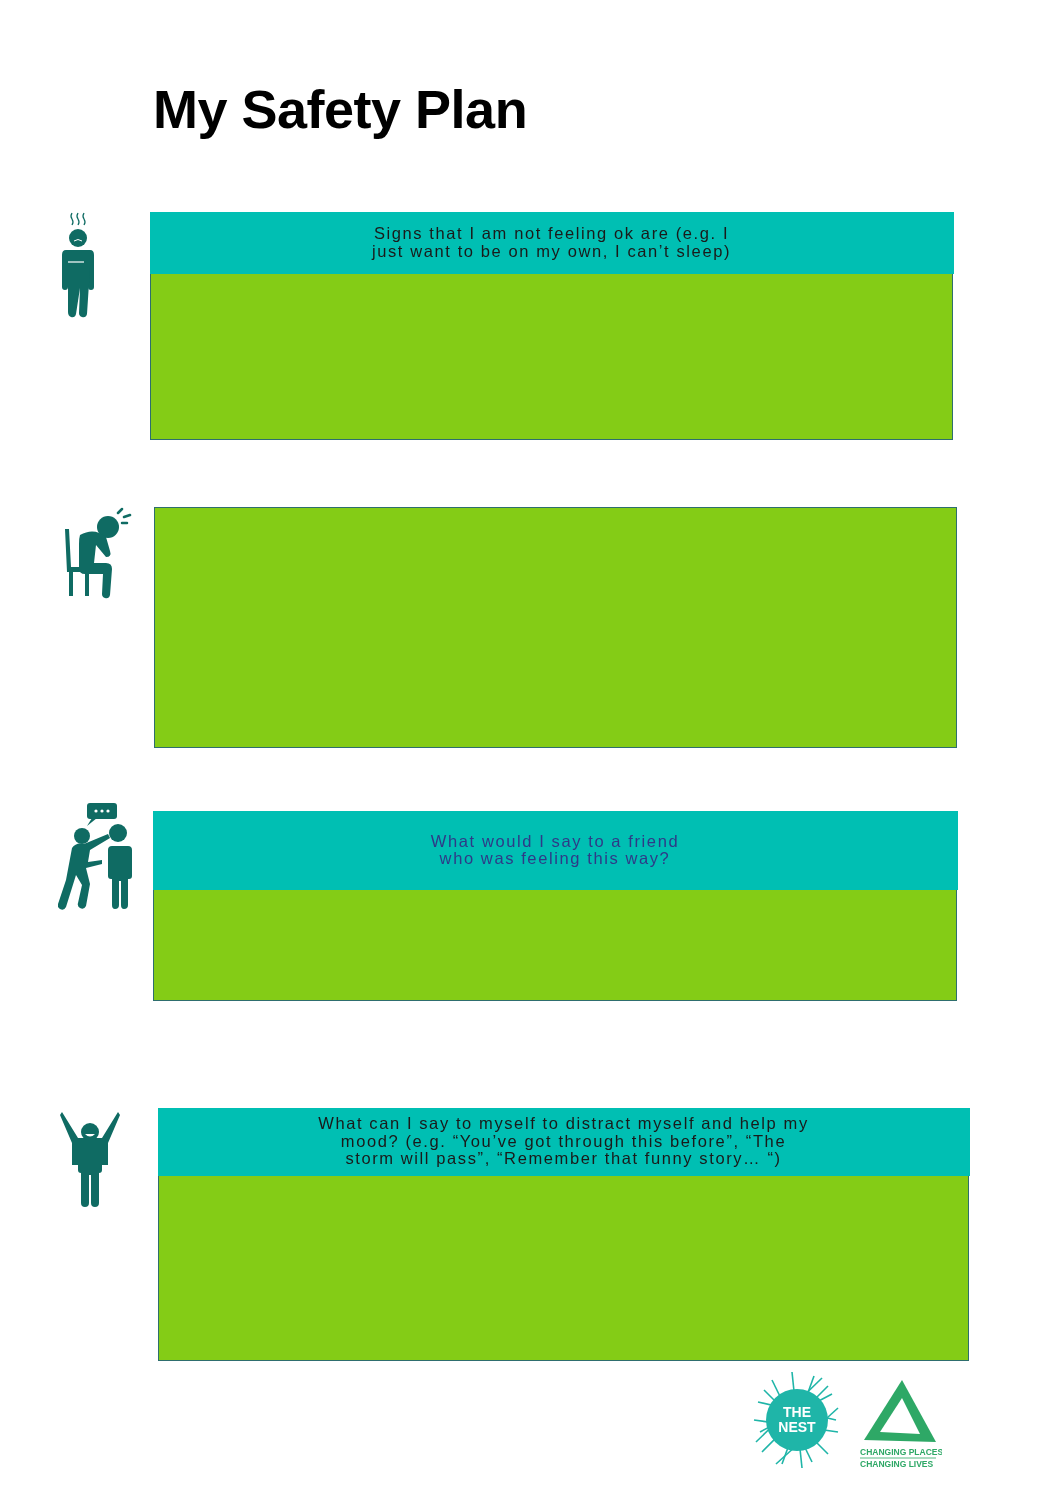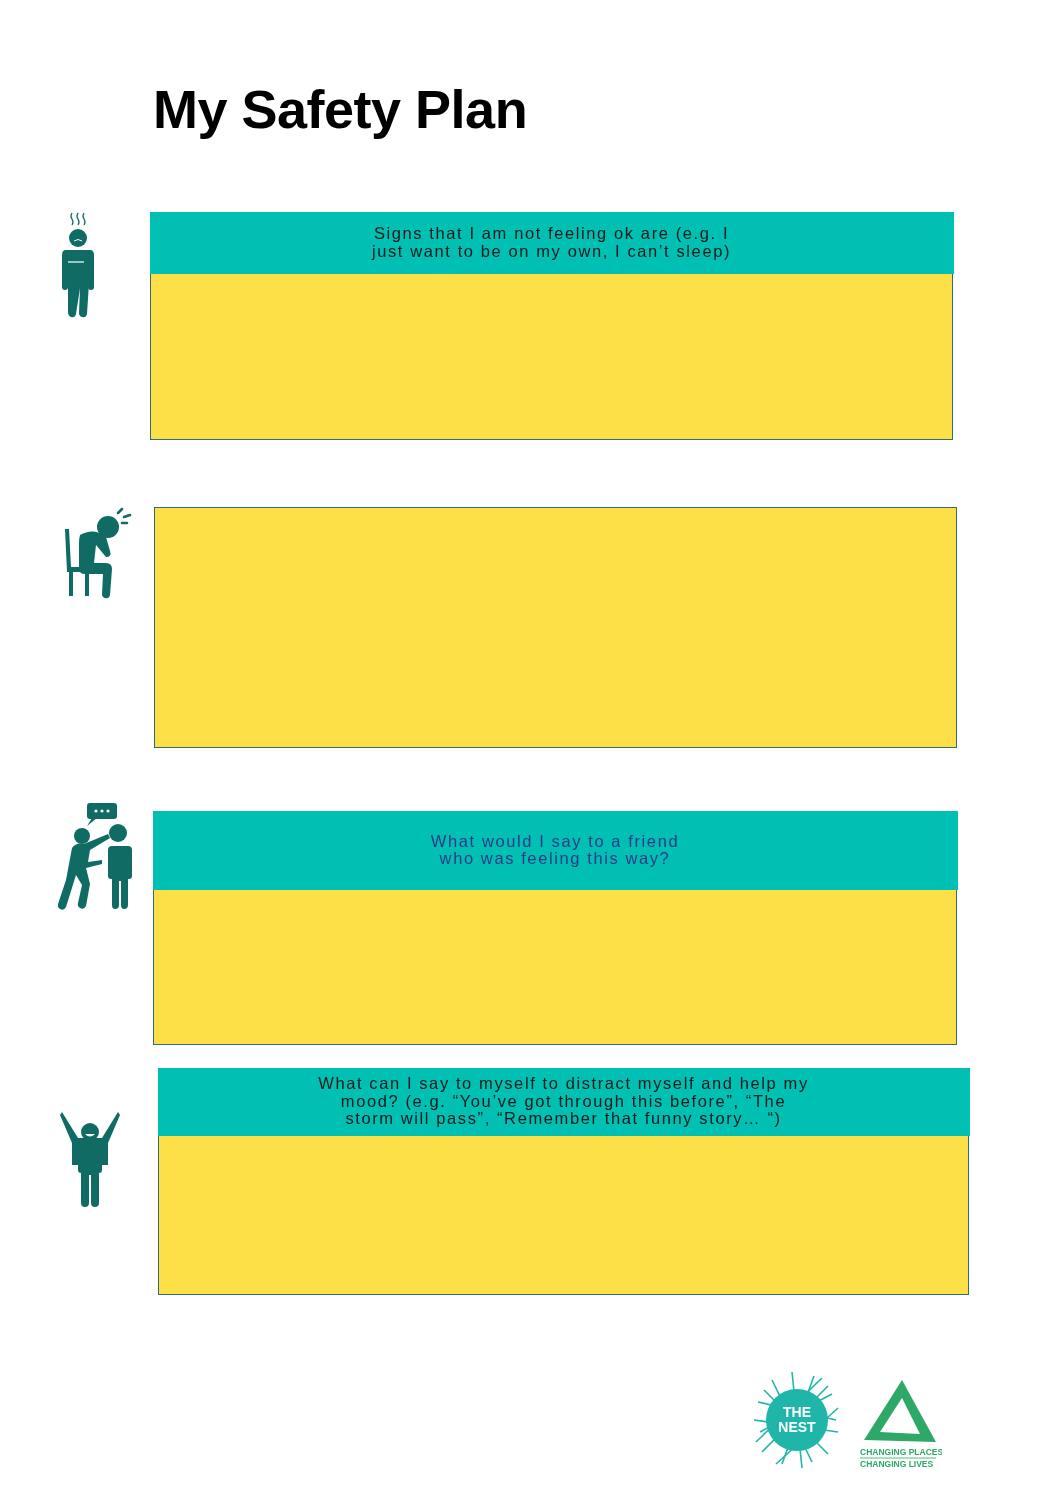--- a/index.html
+++ b/index.html
@@ -1,20 +1,20 @@
 <!DOCTYPE html>
 <html><head>
 <meta charset="utf-8">
 <style>
   html, body { margin: 0; padding: 0; background: #ffffff; }
   body { width: 1059px; height: 1497px; position: relative; overflow: hidden; font-family: "Liberation Sans", "DejaVu Sans", sans-serif; }
   .title { position: absolute; left: 153px; top: 78px; font-size: 54px; font-weight: bold; color: #000; letter-spacing: -0.5px; margin: 0; }
   .icon { position: absolute; }
   .icon svg { display: block; }
-  .box { position: absolute; border: 1.5px solid #2e6e6e; box-sizing: border-box; background: #fde047; }
+  .box { position: absolute; border: 1.5px solid #2e6e6e; box-sizing: border-box; background: #84cc16; }
   .box-header { position: absolute; left: -1.5px; top: -1.5px; right: -1.5px; background: #00bfb3; display: flex; align-items: center; justify-content: center; text-align: center; }
   .box-header span { font-size: 16.5px; letter-spacing: 1.6px; line-height: 17.5px; color: #1a1a1a; white-space: pre-line; }
   .box-header span.purple { color: #2e3a87; }
   .box-body { position: absolute; left: 0; right: 0; bottom: 0; }
   .logos { position: absolute; left: 752px; top: 1372px; width: 190px; height: 100px; }
   .nest-text { font-family: "Liberation Sans", sans-serif; font-weight: bold; fill: #fff; font-size: 14px; }
   .gw-small { font-family: "Liberation Sans", sans-serif; font-size: 8.5px; fill: #2ea866; font-weight: bold; }
 </style>
 </head>
 <body>
@@ -61,37 +61,37 @@
     <path d="M34 18 l-5 8 l10 -8z" fill="#0f6b63"></path>
     <circle cx="38" cy="11" r="1.6" fill="#fff"></circle>
       <circle cx="44" cy="11" r="1.6" fill="#fff"></circle>
       <circle cx="50" cy="11" r="1.6" fill="#fff"></circle>
     <circle cx="24" cy="36" r="8" fill="#0f6b63"></circle>
     <circle cx="60" cy="33" r="9" fill="#0f6b63"></circle>
     <path d="M14 48 q4 -6 12 -4 l24 -10 l2 4 l-20 12 l-2 12 l14 -2 l0 4 l-16 4 l4 16 l-4 22 q-2 4 -6 2 q-3 -2 -2 -5 l4 -18 l-6 -10 l-10 32 q-2 4 -6 2 q-3 -2 -2 -5 l8 -24z" fill="#0f6b63"></path>
     <path d="M50 46 h20 q4 0 4 4 v26 q0 3 -3 3 h-1 v26 q0 4 -4 4 q-3 0 -3 -4 v-24 h-2 v24 q0 4 -4 4 q-3 0 -3 -4 v-26 h-1 q-3 0 -3 -3 v-26 q0 -4 4 -4z" fill="#0f6b63"></path>
   </svg>
 </div>
-<div class="box" style="left:153px; top:811px; width:804px; height:234px;padding-left:30px;">
+<div class="box" style="left:153px; top:811px; width:804px; height:190px;padding-left:30px;">
   <div class="box-header" style="height:79px;">
     <span class="purple">What would I say to a friend
 who was feeling this way?</span>
   </div>
   <div class="box-body" style="top:77px;"></div>
 </div>
 
 <div class="icon" style="left:60px; top:1110px;">
   <svg width="60" height="98" viewBox="0 0 60 98">
     <path d="M2 2 l16 26 h24 l16 -26 l2 3 l-12 28 v22 h-36 v-22 l-12 -28z" fill="#0f6b63"></path>
     <circle cx="30" cy="22" r="9" fill="#0f6b63"></circle>
     <path d="M25 24 q5 5 10 0z" fill="#fff"></path>
     <path d="M18 30 h24 v30 q0 3 -3 3 v30 q0 4 -4 4 q-4 0 -4 -4 v-28 h-2 v28 q0 4 -4 4 q-4 0 -4 -4 v-30 q-3 0 -3 -3z" fill="#0f6b63"></path>
   </svg>
 </div>
-<div class="box" style="left:158px; top:1068px; width:811px; height:227px;">
+<div class="box" style="left:158px; top:1108px; width:811px; height:253px;">
   <div class="box-header" style="height:68px;">
     <span>What can I say to myself to distract myself and help my
 mood? (e.g. “You’ve got through this before”, “The
 storm will pass”, “Remember that funny story… “)</span>
   </div>
   <div class="box-body" style="top:66px;"></div>
 </div>
 
 <div class="logos">
   <svg width="190" height="100" viewBox="0 0 190 100">

